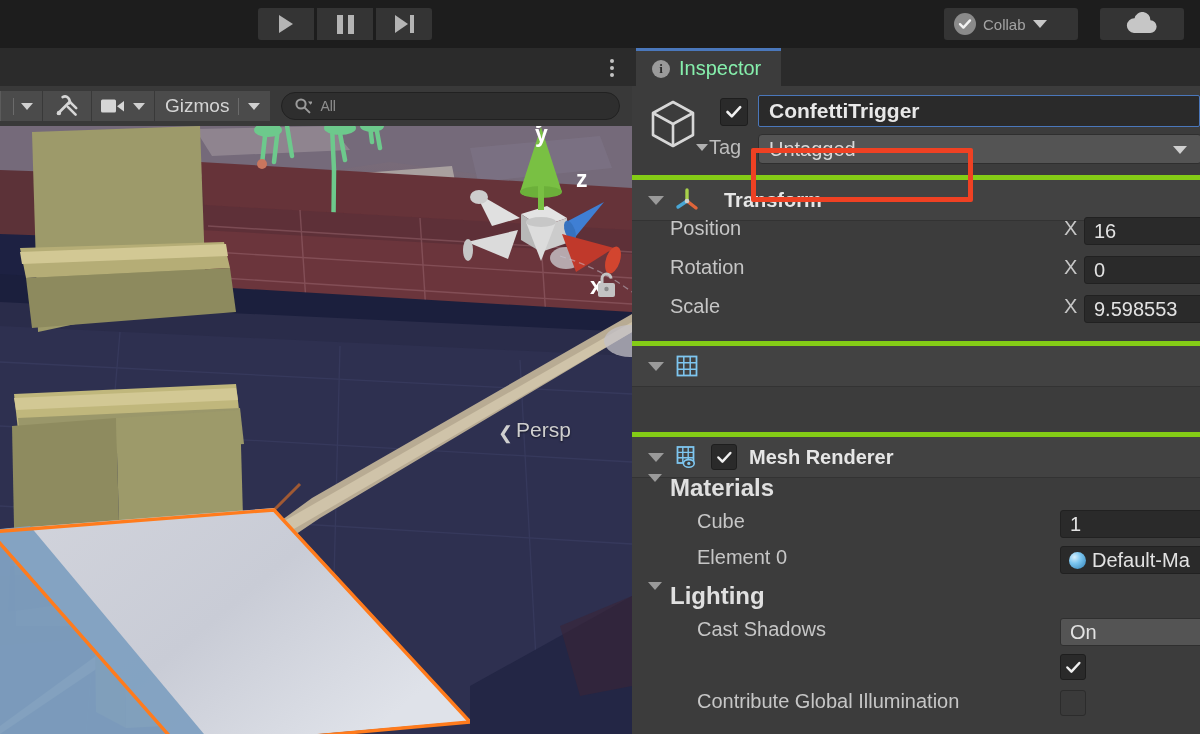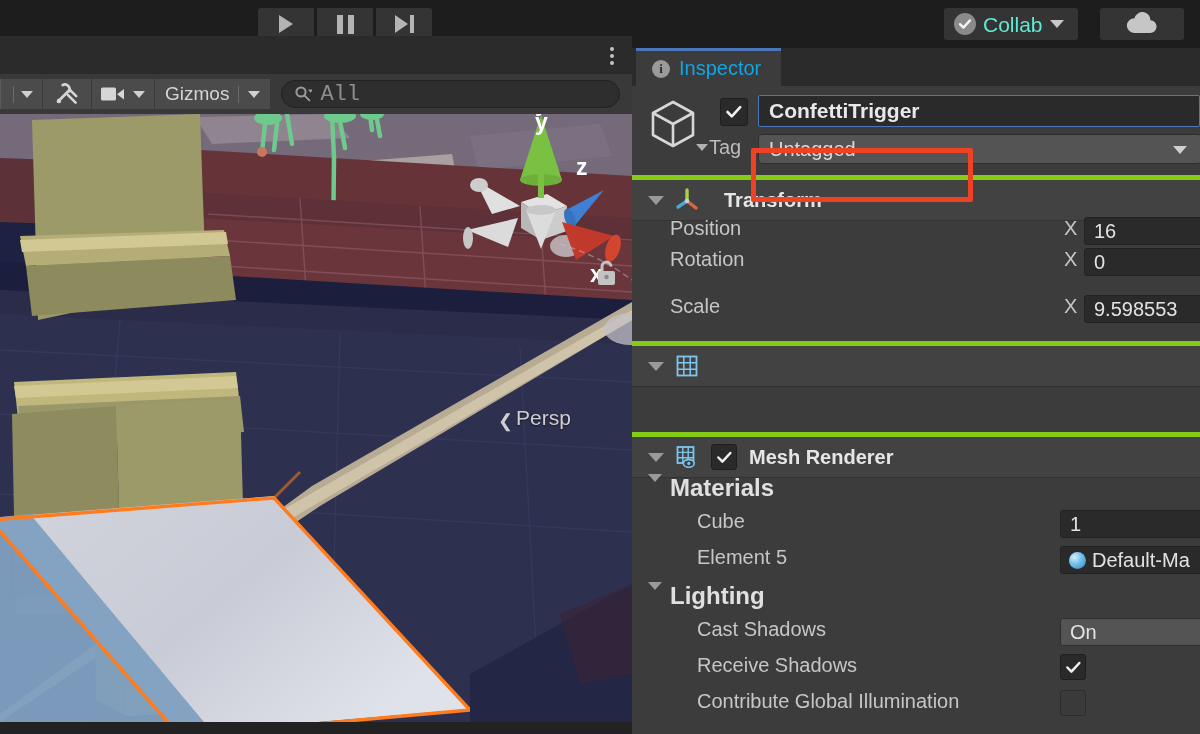--- a/index.html
+++ b/index.html
@@ -56,39 +56,39 @@
     box-sizing: border-box;
   }
   .collab-check {
     width: 22px; height: 22px; border-radius: 50%;
     background: #8a8a8a;
     display: flex; align-items: center; justify-content: center;
     flex: 0 0 auto;
   }
   .collab-check svg { display: block; }
   .collab-label {
-    color: #5eead4; font-size: 21px; line-height: 1;
+    color: #a3a3a3; font-size: 15px; line-height: 1;
   }
   .caret-down {
     width: 0; height: 0;
     border-left: 7px solid transparent;
     border-right: 7px solid transparent;
     border-top: 8px solid #c8c8c8;
     flex: 0 0 auto;
   }
   .cloud-btn {
     position: absolute; right: 16px; top: 8px;
     width: 84px; height: 32px;
     background: #343434; border-radius: 3px;
     display: flex; align-items: center; justify-content: center;
   }
 
   
   .scene-panel {
-    position: absolute; left: 0; top: 36px;
+    position: absolute; left: 0; top: 48px;
     width: 632px; height: 686px;
     background: #fdba74;
     overflow: hidden;
   }
   .scene-tabrow {
     position: absolute; left: 0; top: 0; width: 632px; height: 38px;
     background: #2b2b2b;
   }
   .kebab {
     position: absolute; right: 16px; top: 9px;
@@ -125,21 +125,21 @@
   .search-wrap { flex: 1; display: flex; align-items: center; padding: 0 12px 0 10px; }
   .search-box {
     flex: 1; height: 28px;
     background: #2e2e2e;
     border: 1px solid #212121;
     border-radius: 14px;
     display: flex; align-items: center; gap: 8px;
     padding: 0 12px;
     box-sizing: border-box;
   }
-  .search-text { color: #8e8e8e; font-size: 22px; font-family: Liberation Mono, monospace; }
+  .search-text { color: #8e8e8e; font-size: 14px; }
 
   .viewport {
     position: absolute; left: 0; top: 78px; width: 632px; height: 608px;
     overflow: hidden;
     background: #3c3550;
   }
   .scene-svg { position: absolute; left: 0; top: 0; }
 
   .persp-label {
     position: absolute; left: 516px; top: 292px;
@@ -166,21 +166,21 @@
     background: #2b2b2b;
   }
   .insp-tab {
     position: absolute; left: 4px; top: 0;
     height: 38px; padding: 0 20px 0 16px;
     background: #3c3c3c;
     border-top: 3px solid #4a77bb;
     box-sizing: border-box;
     display: flex; align-items: center; gap: 9px;
   }
-  .insp-tab-label { color: #0ea5e9; font-size: 20px; }
+  .insp-tab-label { color: #86efac; font-size: 20px; }
   .info-ico {
     width: 18px; height: 18px; border-radius: 50%;
     background: #9a9a9a; color: #2b2b2b;
     font-size: 13px; font-weight: bold;
     display: flex; align-items: center; justify-content: center;
     font-family: "Liberation Serif", serif;
   }
 
   .insp-body {
     position: absolute; left: 0; top: 38px; width: 568px; height: 648px;
@@ -639,21 +639,21 @@
           </svg>
         </span>
         <span class="comp-title">Transform</span>
       </div>
 
       <div class="prop-row" style="top:131px">
         <span class="prop-label indent1">Position</span>
         <span class="axis-x">X</span>
         <span class="num-field">16</span>
       </div>
-      <div class="prop-row" style="top:162px">
+      <div class="prop-row" style="top:170px">
         <span class="prop-label indent1">Rotation</span>
         <span class="axis-x">X</span>
         <span class="num-field">0</span>
       </div>
       <div class="prop-row" style="top:209px">
         <span class="prop-label indent1">Scale</span>
         <span class="axis-x">X</span>
         <span class="num-field">9.598553</span>
       </div>
 
@@ -688,37 +688,36 @@
 
       <div class="prop-row" style="top:388px">
         <span class="sub-foldout"></span>
         <span class="sub-title">Materials</span>
       </div>
       <div class="prop-row" style="top:424px">
         <span class="prop-label indent2">Cube</span>
         <span class="num-field" style="left:428px;width:180px">1</span>
       </div>
       <div class="prop-row" style="top:460px">
-        <span class="prop-label indent2">Element 5</span>
+        <span class="prop-label indent2">Element 0</span>
         <span class="obj-field">
           <span class="mat-sphere"></span>
           <span>Default-Ma</span>
         </span>
       </div>
 
       <div class="prop-row" style="top:496px">
         <span class="sub-foldout"></span>
         <span class="sub-title">Lighting</span>
       </div>
       <div class="prop-row" style="top:532px">
         <span class="prop-label indent2">Cast Shadows</span>
         <span class="enum-field">On</span>
       </div>
       <div class="prop-row" style="top:568px">
-        <span class="prop-label indent2">Receive Shadows</span>
         <span class="chk-field">
           <svg width="17" height="17" viewBox="0 0 18 18">
             <path d="M2.5 9 L6.8 13.4 L15.2 4.2" stroke="#f0f0f0" stroke-width="2.6" fill="none" stroke-linecap="round" stroke-linejoin="round"></path>
           </svg>
         </span>
       </div>
       <div class="prop-row" style="top:604px">
         <span class="prop-label indent2">Contribute Global Illumination</span>
         <span class="chk-field empty"></span>
       </div>

